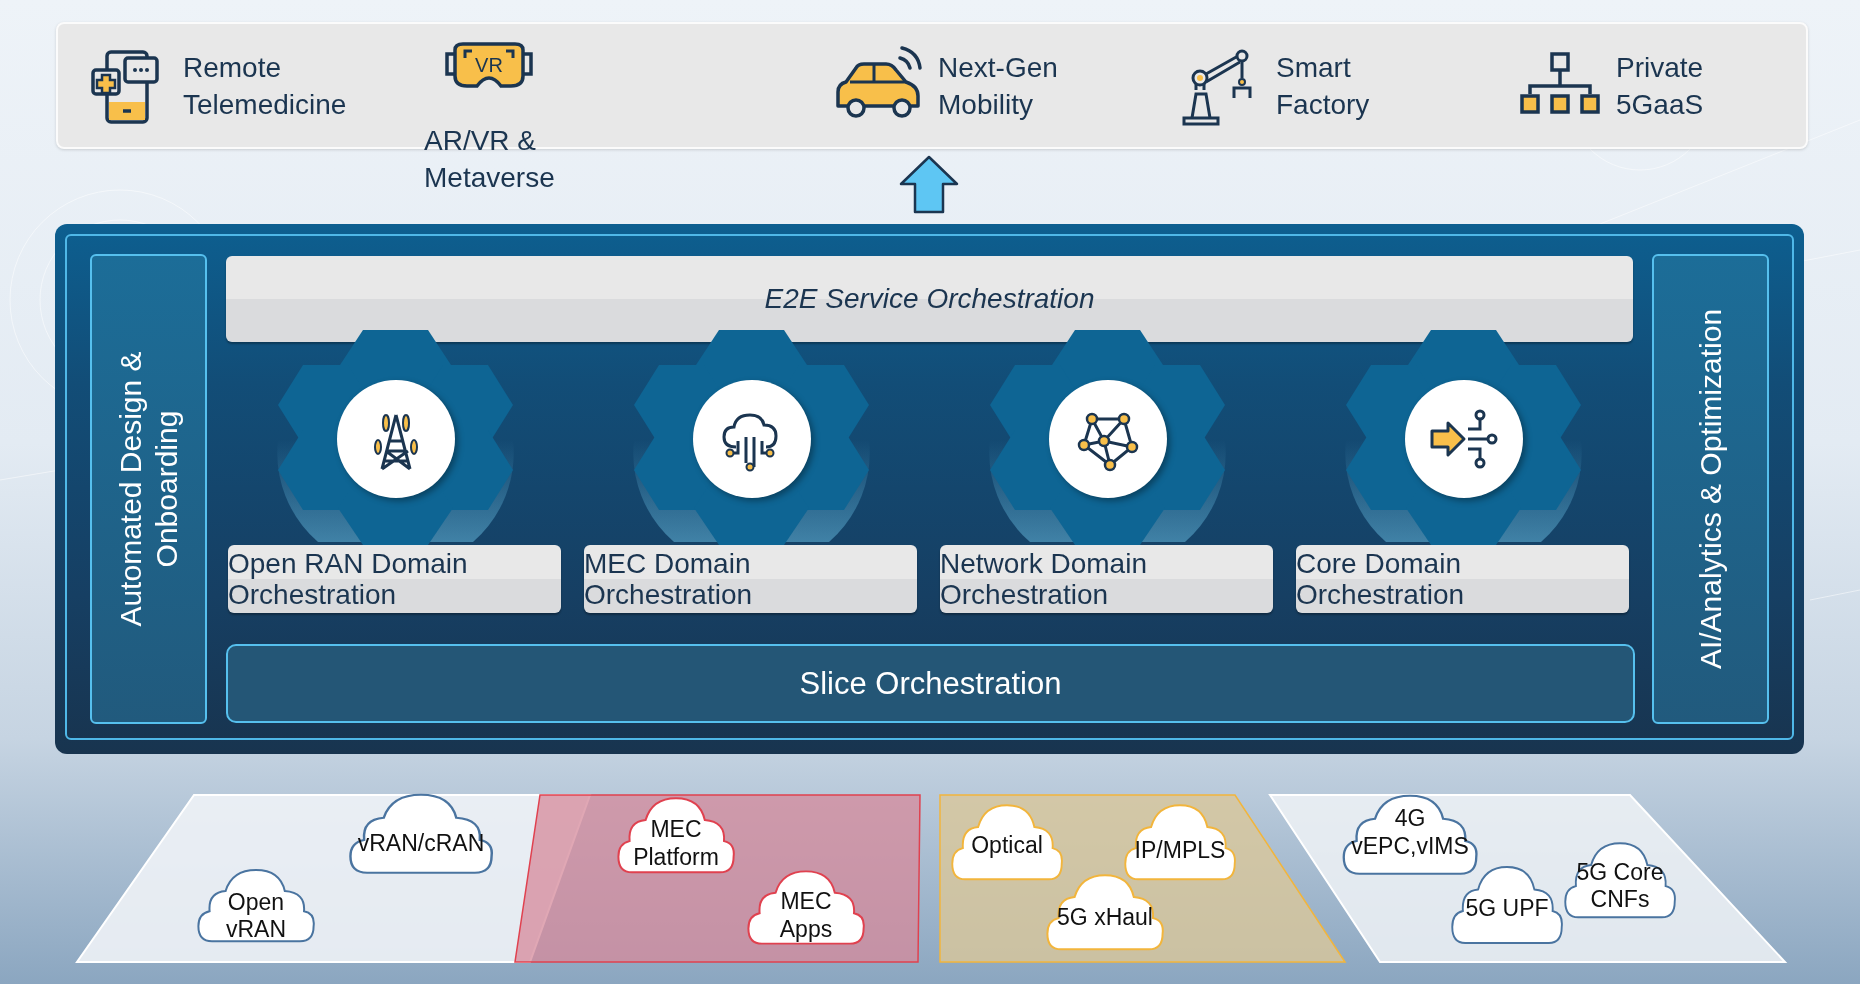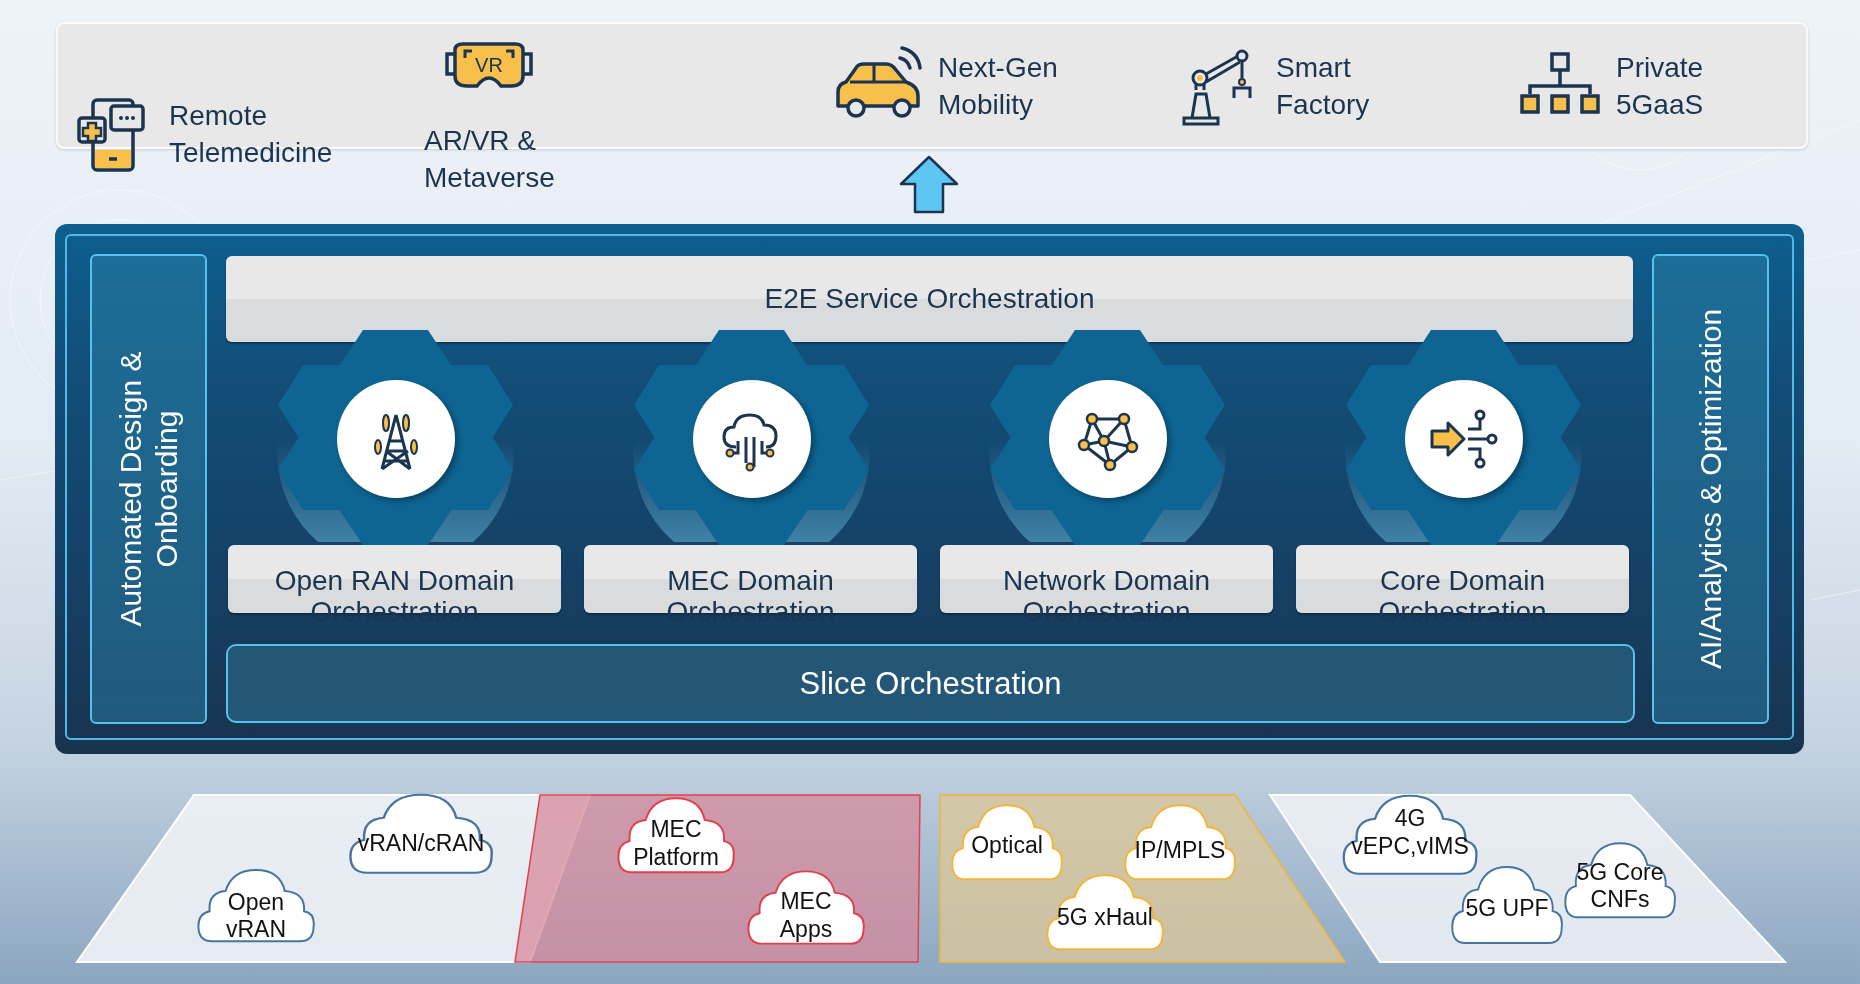--- a/index.html
+++ b/index.html
@@ -18,50 +18,50 @@
   .panel{position:absolute;left:55px;top:224px;width:1749px;height:530px;border-radius:12px;
     background:linear-gradient(180deg,#0d5f90 0%,#124d77 30%,#163f63 70%,#18344f 100%);}
   .panel-inner{position:absolute;left:10px;top:10px;right:10px;bottom:14px;border:2px solid #4fb8e8;border-radius:6px;}
   .side{position:absolute;top:30px;width:113px;height:466px;border:2px solid #56c0ee;border-radius:6px;
     background:linear-gradient(180deg,#1c6d98,#215a7d);}
   .side .vt{position:absolute;left:50%;top:50%;transform:translate(-50%,-50%) rotate(-90deg);
     white-space:nowrap;color:#fff;font-size:30px;line-height:36px;text-align:center;}
   .e2e{position:absolute;left:171px;top:32px;width:1407px;height:86px;border-radius:6px;
     background:linear-gradient(180deg,#e8e8e8 0%,#e8e8e8 50%,#dadbdd 50%,#dadbdd 100%);
     display:flex;align-items:center;justify-content:center;font-size:28px;color:#1b3550;
-    box-shadow:0 2px 2px rgba(0,0,0,.3);}
+    box-shadow:0 2px 2px rgba(0,0,0,.3);font-style:italic;}
   .domain{position:absolute;top:106px;width:335px;}
   .hexwrap{position:absolute;left:0;top:0;width:335px;height:215px;}
   .circle{position:absolute;left:109px;top:50px;width:118px;height:118px;border-radius:50%;background:#fff;
     box-shadow:3px 3px 6px rgba(0,0,0,.35);display:flex;align-items:center;justify-content:center;}
   .circle svg{width:76px;height:76px;}
   .dlabel{position:absolute;left:0;top:215px;width:333px;height:68px;border-radius:6px;
     background:linear-gradient(180deg,#e8e8e8 0%,#e8e8e8 50%,#dadbdd 50%,#dadbdd 100%);
-    text-align:center;font-size:28px;line-height:31px;color:#1b3550;padding-top:20px;box-sizing:border-box;
+    text-align:left;font-size:28px;line-height:31px;color:#1b3550;padding-top:3px;box-sizing:border-box;
     box-shadow:0 2px 2px rgba(0,0,0,.3);}
   .slice{position:absolute;left:171px;top:420px;width:1405px;height:75px;border:2px solid #56c0ee;border-radius:10px;
     background:#245676;display:flex;align-items:center;justify-content:center;color:#fff;font-size:31px;}
   
   .infra{position:absolute;left:0;top:780px;width:1860px;height:204px;}
   .cloud-text{font-family:"Liberation Sans",sans-serif;font-size:23px;fill:#111;}
 </style>
 </head>
 <body>
 
 <svg class="bgdeco" width="1860" height="984">
   <g stroke="#ffffff" stroke-opacity="0.5" fill="none">
     <circle cx="120" cy="300" r="110"></circle>
       <circle cx="120" cy="300" r="80"></circle>
     <path d="M1560 240 L1860 120 M1600 300 L1860 250 M0 480 L60 470 M1810 600 L1860 590"></path>
     <circle cx="1640" cy="100" r="70"></circle>
   </g>
 </svg>
 
 <div class="usecases">
-  <div class="uc" style="left:13px;margin-top:48px;">
+  <div class="uc" style="left:27px;">
     <svg viewBox="0 0 84 84">
       <rect x="22" y="8" width="40" height="70" rx="4" fill="none" stroke="#1b3550" stroke-width="3.5"></rect>
       <rect x="24" y="58" width="36" height="18" fill="#f8bf4a"></rect>
       <line x1="38" y1="67" x2="46" y2="67" stroke="#1b3550" stroke-width="3.5"></line>
       <rect x="40" y="14" width="32" height="24" rx="3" fill="#e8e8e8" stroke="#1b3550" stroke-width="3.5"></rect>
       <circle cx="50" cy="26" r="2" fill="#1b3550"></circle>
         <circle cx="56" cy="26" r="2" fill="#1b3550"></circle>
         <circle cx="62" cy="26" r="2" fill="#1b3550"></circle>
       <rect x="8" y="26" width="26" height="24" rx="3" fill="#e8e8e8" stroke="#1b3550" stroke-width="3.5"></rect>
       <path d="M17 31h8v5h5v8h-5v5h-8v-5h-5v-8h5z" fill="#f8bf4a" stroke="#1b3550" stroke-width="2.5"></path>

